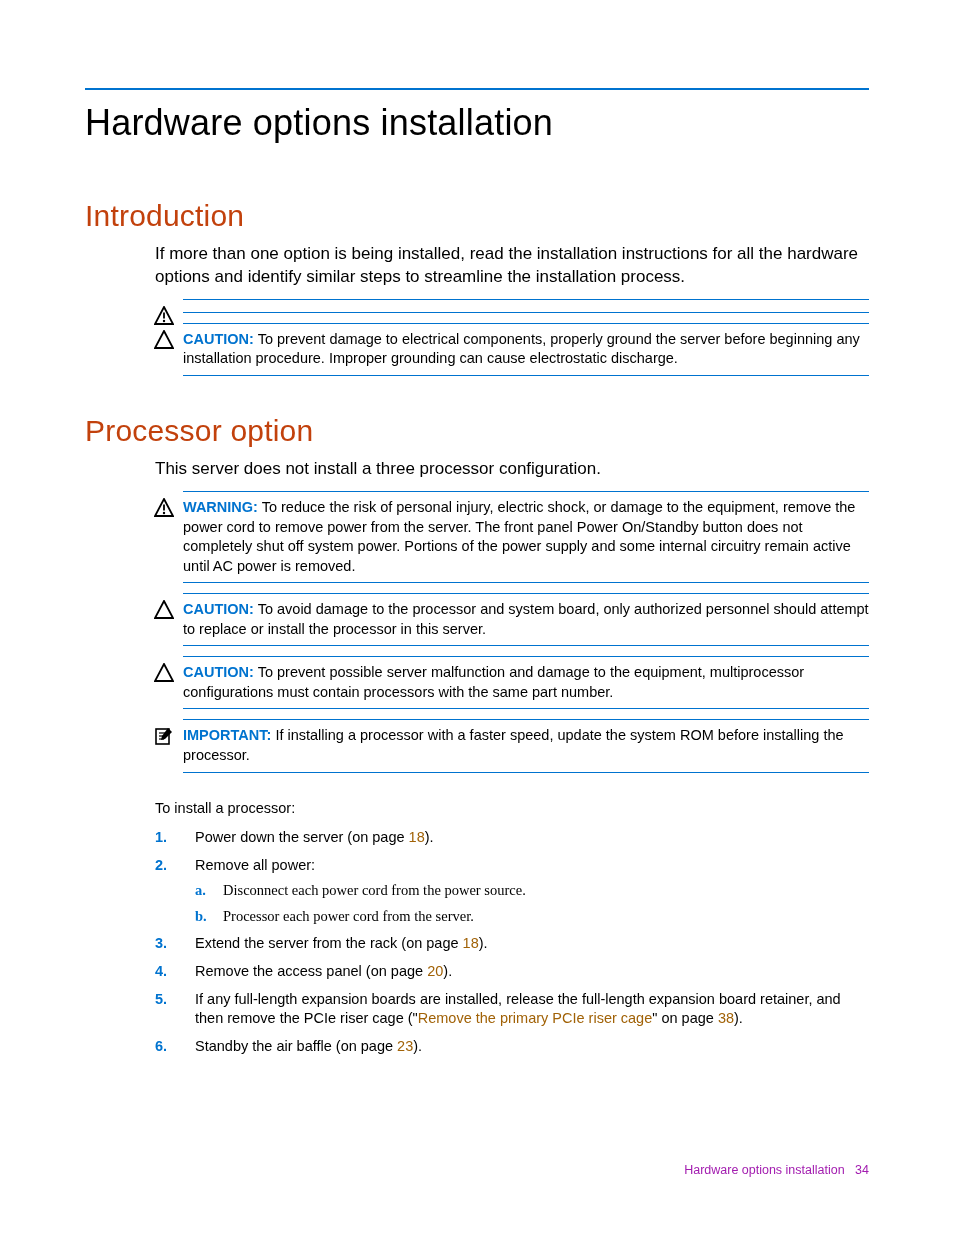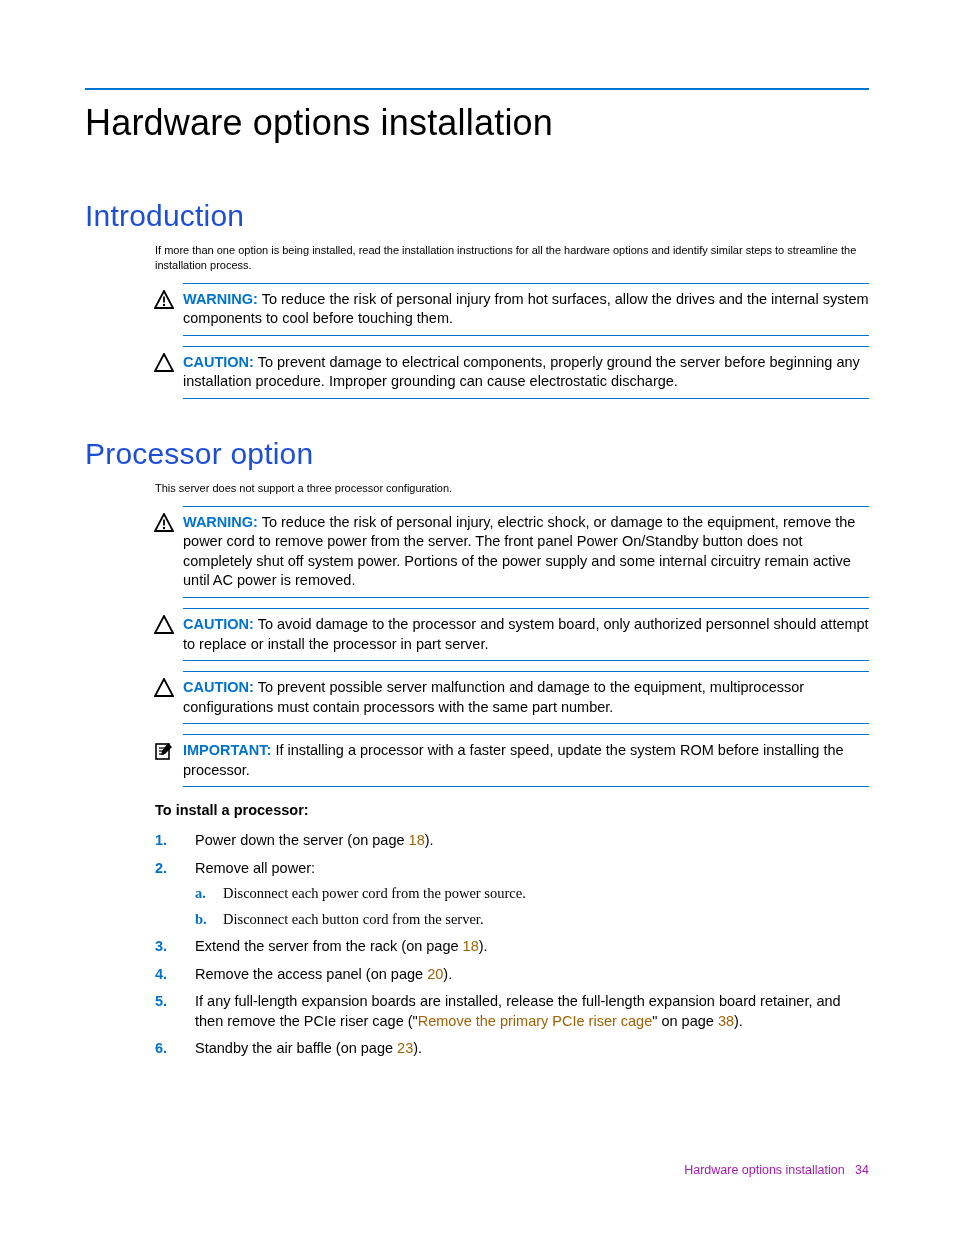--- a/index.html
+++ b/index.html
@@ -24,27 +24,27 @@
     font-weight: 300;
     font-size: 36px;
     color: #000;
     margin: 0 0 55px 0;
     letter-spacing: 0.2px;
   }
   h2.section {
     font-family: "Segoe UI Light", "Helvetica Neue", Arial, sans-serif;
     font-weight: 300;
     font-size: 30px;
-    color: #1d4ed8;
+    color: #c2410c;
     margin: 0 0 10px 0;
     letter-spacing: 0.2px;
   }
   .body-block {
     margin-left: 70px;
-    font-size: 11px;
+    font-size: 17px;
     line-height: 1.35;
   }
   p.body {
     margin: 0 0 10px 0;
   }
   .note-box {
     margin-left: 98px;
     margin-right: 0;
     border-top: 1px solid #0073cf;
     border-bottom: 1px solid #0073cf;
@@ -147,43 +147,39 @@
   </div>
 
   <div class="note-box">
     <span class="icon">
       <svg viewBox="0 0 20 20" width="20" height="20">
           <polygon points="10,1 19,18 1,18" fill="none" stroke="#000" stroke-width="1.8"></polygon>
           <line x1="10" y1="6.5" x2="10" y2="12.5" stroke="#000" stroke-width="1.8"></line>
           <circle cx="10" cy="15" r="1.2" fill="#000"></circle>
         </svg>
     </span>
-    <span class="content">
-      <span class="note-label">WARNING:</span>
-      <span>To reduce the risk of personal injury from hot surfaces, allow the drives and the internal system components to cool before touching them.</span>
-    </span>
   </div>
 
   <div class="note-box">
     <span class="icon">
       <svg viewBox="0 0 20 20" width="20" height="20">
           <polygon points="10,1 19,18 1,18" fill="none" stroke="#000" stroke-width="1.8"></polygon>
         </svg>
     </span>
     <span class="content">
       <span class="note-label">CAUTION:</span>
       <span>To prevent damage to electrical components, properly ground the server before beginning any installation procedure. Improper grounding can cause electrostatic discharge.</span>
     </span>
   </div>
 
   <div class="section-gap"></div>
 
   <h2 class="section">Processor option</h2>
   <div class="body-block">
-    <p class="body">This server does not support a three processor configuration.</p>
+    <p class="body">This server does not install a three processor configuration.</p>
   </div>
 
   <div class="note-box">
     <span class="icon">
       <svg viewBox="0 0 20 20" width="20" height="20">
           <polygon points="10,1 19,18 1,18" fill="none" stroke="#000" stroke-width="1.8"></polygon>
           <line x1="10" y1="6.5" x2="10" y2="12.5" stroke="#000" stroke-width="1.8"></line>
           <circle cx="10" cy="15" r="1.2" fill="#000"></circle>
         </svg>
     </span>
@@ -194,21 +190,21 @@
   </div>
 
   <div class="note-box">
     <span class="icon">
       <svg viewBox="0 0 20 20" width="20" height="20">
           <polygon points="10,1 19,18 1,18" fill="none" stroke="#000" stroke-width="1.8"></polygon>
         </svg>
     </span>
     <span class="content">
       <span class="note-label">CAUTION:</span>
-      <span>To avoid damage to the processor and system board, only authorized personnel should attempt to replace or install the processor in part server.</span>
+      <span>To avoid damage to the processor and system board, only authorized personnel should attempt to replace or install the processor in this server.</span>
     </span>
   </div>
 
   <div class="note-box">
     <span class="icon">
       <svg viewBox="0 0 20 20" width="20" height="20">
           <polygon points="10,1 19,18 1,18" fill="none" stroke="#000" stroke-width="1.8"></polygon>
         </svg>
     </span>
     <span class="content">
@@ -227,30 +223,30 @@
         <polygon points="14,2 18,6 11,13 7,14 8,10" fill="#000"></polygon>
       </svg>
     </span>
     <span class="content">
       <span class="note-label">IMPORTANT:</span>
       <span>If installing a processor with a faster speed, update the system ROM before installing the processor.</span>
     </span>
   </div>
 
   <div class="instr">
-    <p class="body" style="margin-top:14px;font-weight:bold;">To install a processor:</p>
+    <p class="body" style="margin-top:26px;">To install a processor:</p>
     <ol class="steps">
       <li>
         <span>Power down the server (on page </span><a class="page-link">18</a><span>).</span>
       </li>
       <li>
         <span>Remove all power:</span>
         <ol class="substeps">
           <li>Disconnect each power cord from the power source.</li>
-          <li>Disconnect each button cord from the server.</li>
+          <li>Processor each power cord from the server.</li>
         </ol>
       </li>
       <li>
         <span>Extend the server from the rack (on page </span><a class="page-link">18</a><span>).</span>
       </li>
       <li>
         <span>Remove the access panel (on page </span><a class="page-link">20</a><span>).</span>
       </li>
       <li>
         <span>If any full-length expansion boards are installed, release the full-length expansion board retainer, and then remove the PCIe riser cage ("</span><a class="page-link">Remove the primary PCIe riser cage</a><span>" on page </span><a class="page-link">38</a><span>).</span>

